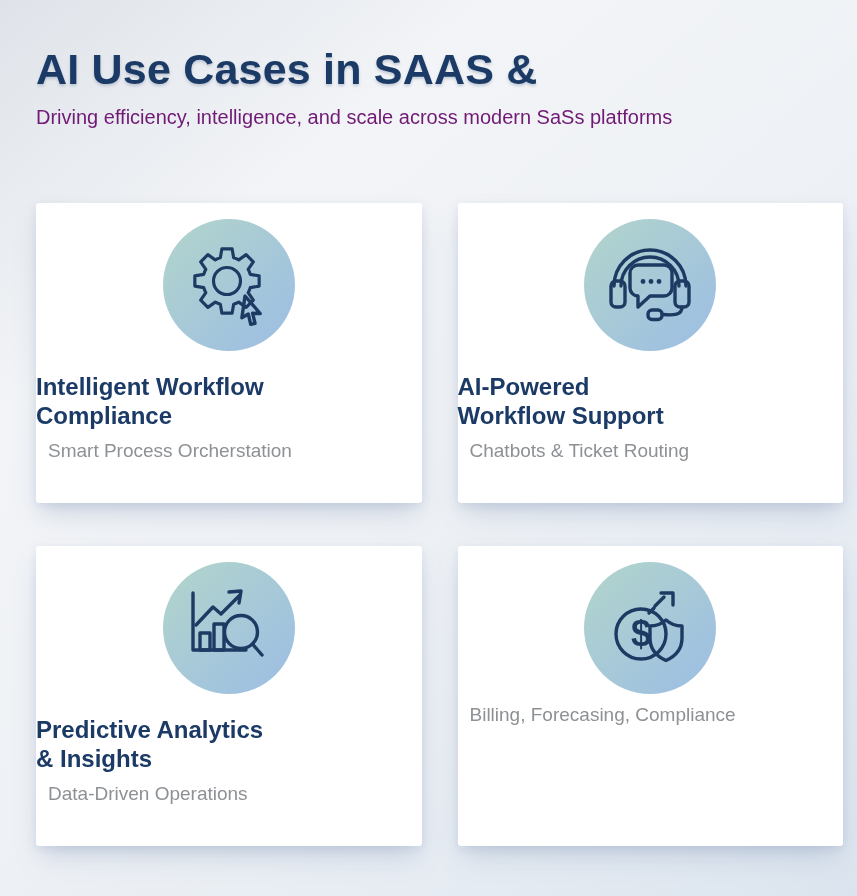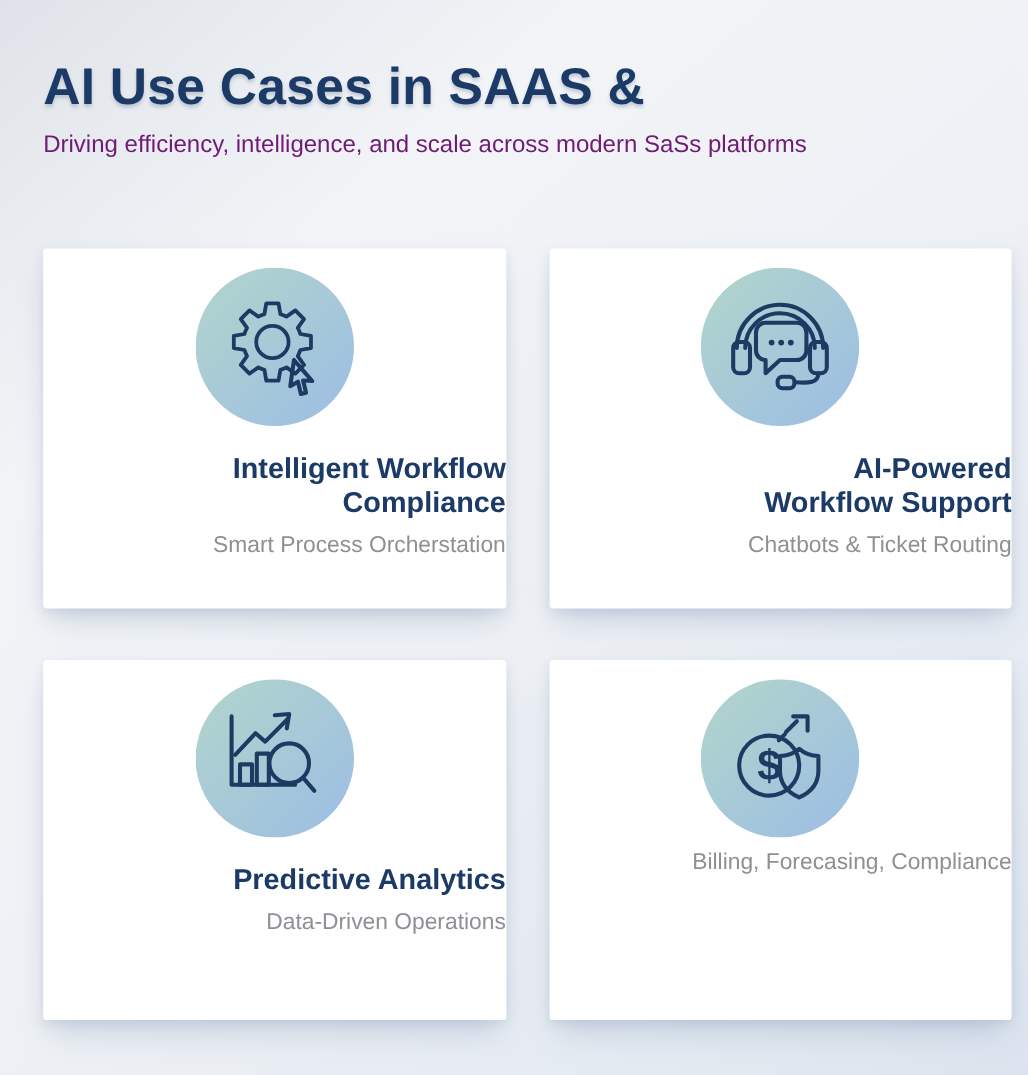--- a/index.html
+++ b/index.html
@@ -2,21 +2,21 @@
 <html><head>
 <meta charset="utf-8">
 <style>
   * { margin: 0; padding: 0; box-sizing: border-box; }
   html, body { width: 857px; height: 896px; overflow: hidden; }
   body {
     font-family: "Liberation Sans", sans-serif;
     background: linear-gradient(140deg, #dfe3e9 0%, #f2f4f7 26%, #eef1f5 52%, #e5ebf2 80%, #dbe4ee 100%);
   }
   .page { width: 857px; height: 896px; }
-  header { padding: 31px 36px 0 36px; margin-top: 17px; }
+  header { padding: 44px 36px 0 36px; }
   h1 {
     color: #1b3a66;
     font-size: 43px;
     line-height: 50px;
     font-weight: bold;
     letter-spacing: 0.2px;
     text-shadow: 0 2px 3px rgba(110,125,155,0.35);
   }
   .subtitle {
     margin-top: 12px;
@@ -27,41 +27,42 @@
     margin-top: 74px;
     padding: 0 14px 0 36px;
     display: grid;
     grid-template-columns: 1fr 1fr;
     grid-auto-rows: 300px;
     gap: 43px 36px;
   }
   .card {
     background: #ffffff;
     border-radius: 3px;
-    text-align: right;
+    text-align: left;
     box-shadow: 0 14px 24px -6px rgba(125,145,180,0.35), 0 3px 8px rgba(125,145,180,0.16);
   }
   .icon-circle {
     width: 132px;
     height: 132px;
     margin: 16px auto 0 auto;
     border-radius: 50%;
   }
   .icon-circle svg { display: block; }
   .card h2 {
     margin-top: 21px;
     color: #1b3a66;
     font-size: 24px;
     line-height: 29px;
     font-weight: bold;
   }
   .card .card-sub {
     margin-top: 10px;
     font-size: 19px;
     color: #8d9195;
+    padding-left: 12px;
   }
   .ic { stroke: #1d3a63; fill: none; stroke-width: 3.4; stroke-linecap: round; stroke-linejoin: round; }
   .ic-fill { fill: #1d3a63; stroke: none; }
 </style>
 </head>
 <body>
 
 <div class="page">
   <header>
     <h1><span>AI Use Cases in SAAS &amp;</span><br></h1>
@@ -131,21 +132,21 @@
           <circle cx="66" cy="66" r="66" fill="url(#g3)"></circle>
           <path class="ic" d="M30,31 L30,88 L83,88"></path>
           <rect class="ic" x="37" y="71" width="10" height="17"></rect>
           <rect class="ic" x="51" y="62" width="10" height="26"></rect>
           <path class="ic" d="M33,63 L50,45 L58,52 L77,33"></path>
           <path class="ic" d="M66,30 L78,29 L76,41"></path>
           <circle class="ic" cx="78" cy="70" r="16.5" fill="url(#g3)"></circle>
           <path class="ic" stroke-width="6.5" d="M89.5,82 L99,93"></path>
         </svg>
       </div>
-      <h2><span>Predictive Analytics</span><br></h2>
+      <h2><span>Predictive Analytics</span><br><span>&amp; Insights</span></h2>
       <p class="card-sub">Data-Driven Operations</p>
     </section>
 
     <section class="card">
       <div class="icon-circle">
         <svg width="132" height="132" viewBox="0 0 132 132">
           <defs>
             <linearGradient id="g4" x1="0%" y1="0%" x2="100%" y2="100%">
               <stop offset="0" stop-color="#b2d5cb"></stop>
               <stop offset="1" stop-color="#9cbde4"></stop>

